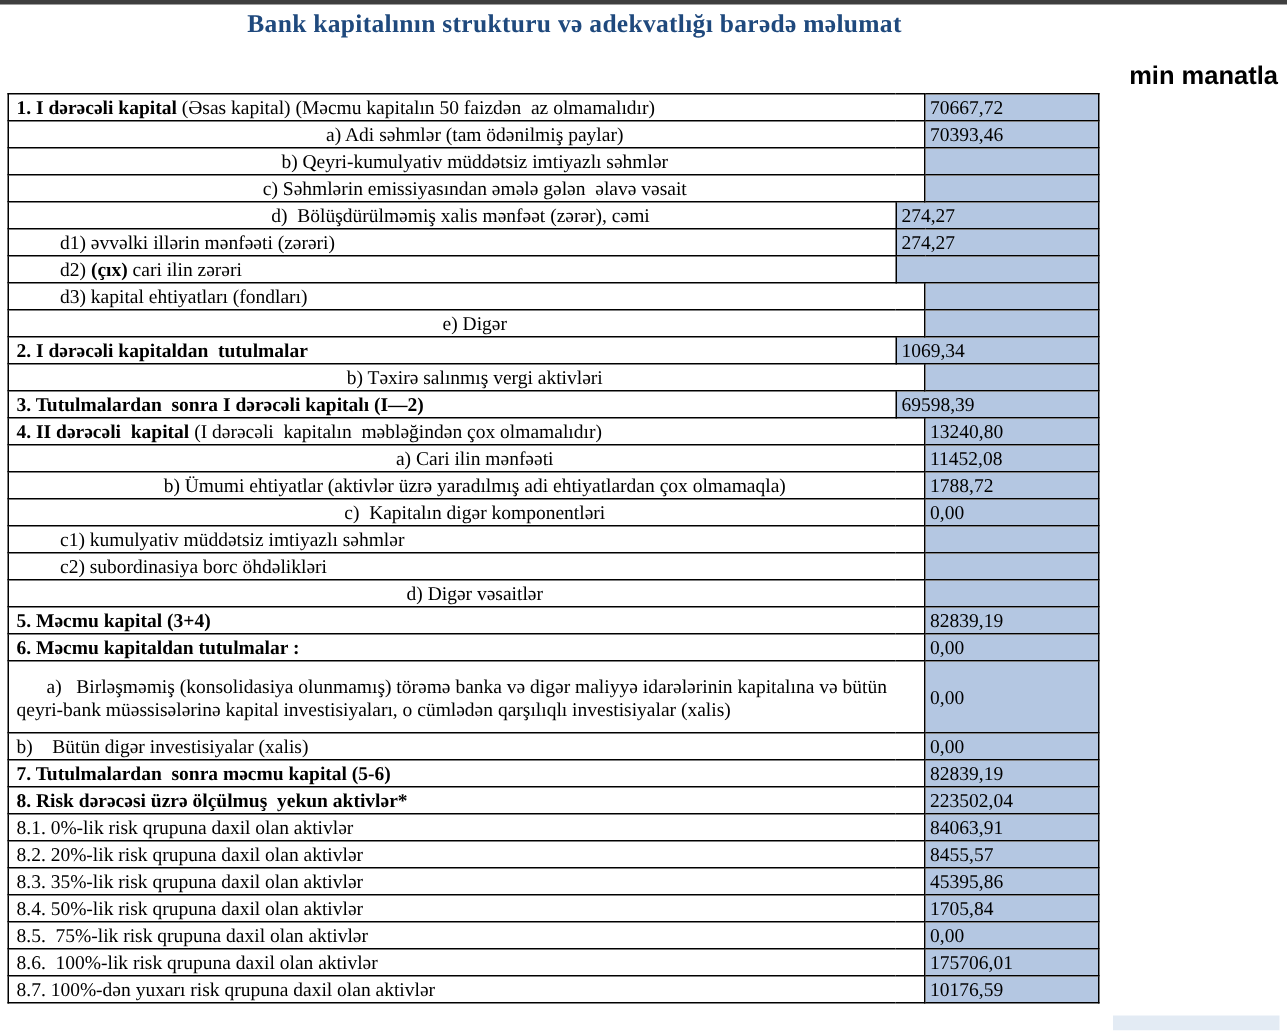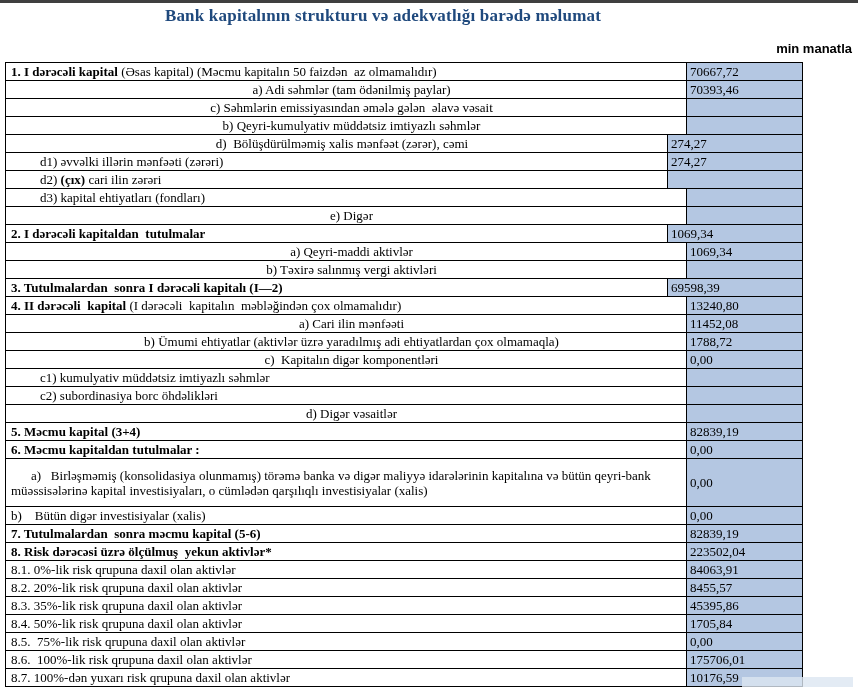--- a/index.html
+++ b/index.html
@@ -11,24 +11,24 @@
   .topbar {
     position:absolute; top:0; left:0; width:858px; height:3px; background:#3f3f3f;
   }
   .title {
     position:absolute; top:6px; left:0; width:766px; text-align:center;
     font-size:17px; font-weight:bold; color:#1f497d; letter-spacing:0.2px;
     font-family:"Liberation Serif", serif;
   }
   .unit {
     position:absolute; top:41px; right:6px;
-    font-family:"Liberation Sans", sans-serif; font-weight:bold; font-size:13px;
+    font-family:"Liberation Sans", sans-serif; font-weight:bold; font-size:17px;
   }
   table.cap {
-    position:absolute; top:62px; left:5px; width:798px;
+    position:absolute; top:62px; left:5px; width:728px;
     border-collapse:collapse; table-layout:fixed;
     border:1px solid #000;
   }
   table.cap col.c2 { width:19px; }
   table.cap col.c3 { width:116px; }
   td {
     border:1px solid #000; height:17px; padding:0 3px;
     font-size:13px; line-height:14px; overflow:hidden;
     vertical-align:middle;
   }
@@ -63,25 +63,25 @@
   <tbody>
       <tr>
         <td class="label indent-0" colspan="2"><span class="b">1. I dərəcəli kapital</span><span> (Əsas kapital) (Məcmu kapitalın 50 faizdən  az olmamalıdır)</span></td>
         <td class="value" colspan="1">70667,72</td>
       </tr>
       <tr>
         <td class="label indent-1" colspan="2"><span>a) Adi səhmlər (tam ödənilmiş paylar)</span></td>
         <td class="value" colspan="1">70393,46</td>
       </tr>
       <tr>
-        <td class="label indent-1" colspan="2"><span>c) Səhmlərin emissiyasından əmələ gələn  əlavə vəsait</span></td>
+        <td class="label indent-1" colspan="2"><span>b) Qeyri-kumulyativ müddətsiz imtiyazlı səhmlər</span></td>
         <td class="value" colspan="1"></td>
       </tr>
       <tr>
-        <td class="label indent-1" colspan="2"><span>b) Qeyri-kumulyativ müddətsiz imtiyazlı səhmlər</span></td>
+        <td class="label indent-1" colspan="2"><span>c) Səhmlərin emissiyasından əmələ gələn  əlavə vəsait</span></td>
         <td class="value" colspan="1"></td>
       </tr>
       <tr>
         <td class="label indent-1" colspan="1"><span>d)  Bölüşdürülməmiş xalis mənfəət (zərər), cəmi</span></td>
         <td class="value" colspan="2">274,27</td>
       </tr>
       <tr>
         <td class="label indent-2" colspan="1"><span>d1) əvvəlki illərin mənfəəti (zərəri)</span></td>
         <td class="value" colspan="2">274,27</td>
       </tr>
@@ -93,24 +93,20 @@
         <td class="label indent-2" colspan="2"><span>d3) kapital ehtiyatları (fondları)</span></td>
         <td class="value" colspan="1"></td>
       </tr>
       <tr>
         <td class="label indent-1" colspan="2"><span>e) Digər</span></td>
         <td class="value" colspan="1"></td>
       </tr>
       <tr>
         <td class="label indent-0" colspan="1"><span class="b">2. I dərəcəli kapitaldan  tutulmalar</span></td>
         <td class="value" colspan="2">1069,34</td>
-      </tr>
-      <tr>
-        <td class="label indent-1" colspan="2"><span>a) Qeyri-maddi aktivlər</span></td>
-        <td class="value" colspan="1">1069,34</td>
       </tr>
       <tr>
         <td class="label indent-1" colspan="2"><span>b) Təxirə salınmış vergi aktivləri</span></td>
         <td class="value" colspan="1"></td>
       </tr>
       <tr>
         <td class="label indent-0" colspan="1"><span class="b">3. Tutulmalardan  sonra I dərəcəli kapitalı (I—2)</span></td>
         <td class="value" colspan="2">69598,39</td>
       </tr>
       <tr>

